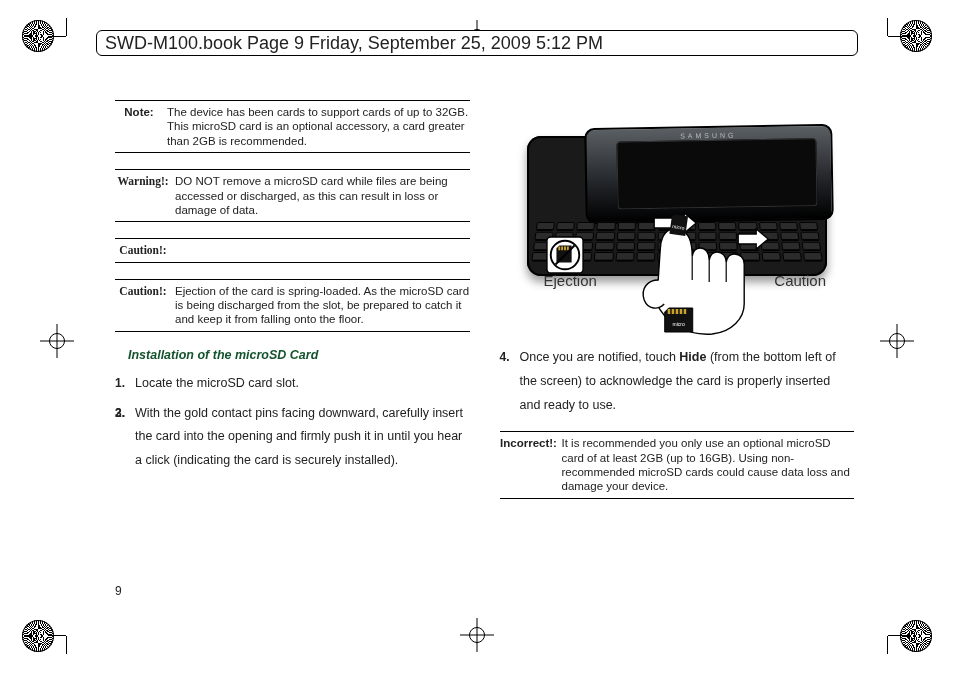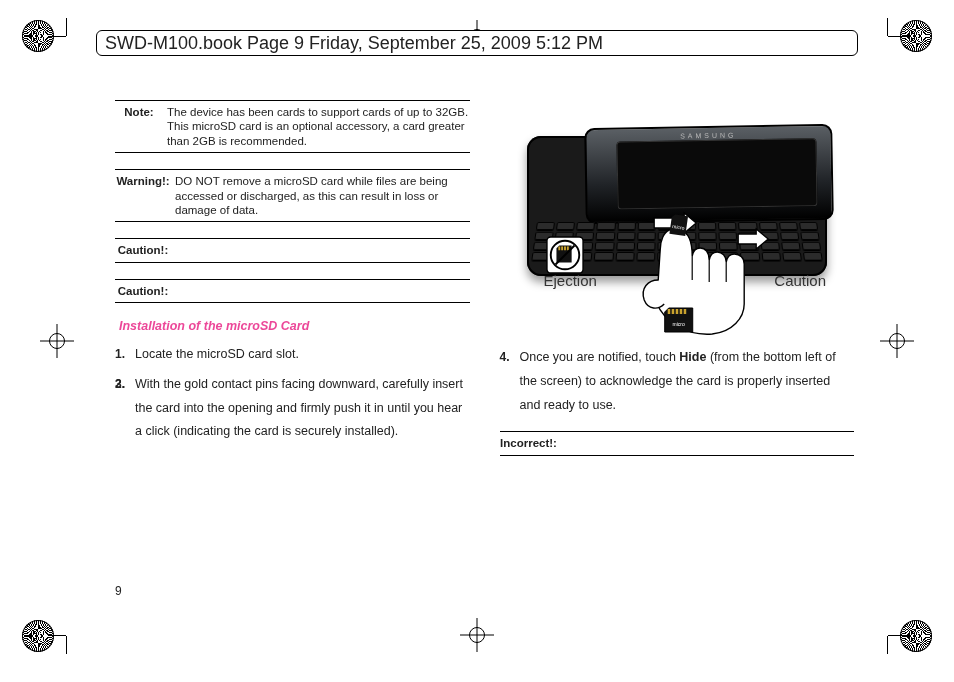--- a/index.html
+++ b/index.html
@@ -67,28 +67,28 @@
   .callout {
     border-top: 1px solid #000;
     border-bottom: 1px solid #000;
     padding: 4px 0;
     margin-bottom: 16px;
     font-size: 11.5px;
     line-height: 1.25;
     display: flex;
   }
   .callout .label { font-weight: bold; width: 52px; flex: 0 0 auto; text-align: center; padding-right: 4px;}
-  .callout .label.wide { width: 60px; }
+  .callout .label.wide { width: 60px; font-family: Liberation Serif, serif; }
   .callout .txt { flex: 1 1 auto; }
   .section-title {
-    color: #ec4899;
+    color: #14532d;
     font-size: 12.5px;
     font-weight: bold;
     font-style: italic;
-    margin: 8px 4px 10px;
+    margin: 8px 13px 10px;
   }
   ol.steps { list-style: none; padding-left: 20px; }
   ol.steps li {
     font-size: 12.5px;
     line-height: 1.9;
     margin-bottom: 6px;
     position: relative;
     text-align: left;
   }
   ol.steps li .num {
@@ -227,20 +227,21 @@
     </div>
     <div class="callout">
       <span class="label wide">Warning!:</span>
       <span class="txt">DO NOT remove a microSD card while files are being accessed or discharged, as this can result in loss or damage of data.</span>
     </div>
     <div class="callout">
       <span class="label wide">Caution!:</span>
     </div>
     <div class="callout">
       <span class="label wide">Caution!:</span>
+      <span class="txt">Ejection of the card is spring-loaded. As the microSD card is being discharged from the slot, be prepared to catch it and keep it from falling onto the floor.</span>
     </div>
 
     <div class="section-title">Installation of the microSD Card</div>
 
     <ol class="steps">
       <li>
         <span class="num">1.</span>
         <span>Locate the microSD card slot.</span>
       </li>
       <li>
@@ -388,17 +389,18 @@
       <li>
         <span class="num">4.</span>
         <span>
           <span>Once you are notified, touch </span><span class="bold">Hide</span><span> (from the bottom left of the screen) to acknowledge the card is properly inserted and ready to use.</span>
         </span>
       </li>
     </ol>
 
     <div class="callout" style="margin-top:14px;">
       <span class="label" style="width:62px;">Incorrect!:</span>
+      <span class="txt">It is recommended you only use an optional microSD card of at least 2GB (up to 16GB). Using non-recommended microSD cards could cause data loss and damage your device.</span>
     </div>
   </div>
 </div>
 
 <div class="pagenum">9</div>
 
 </body></html>

